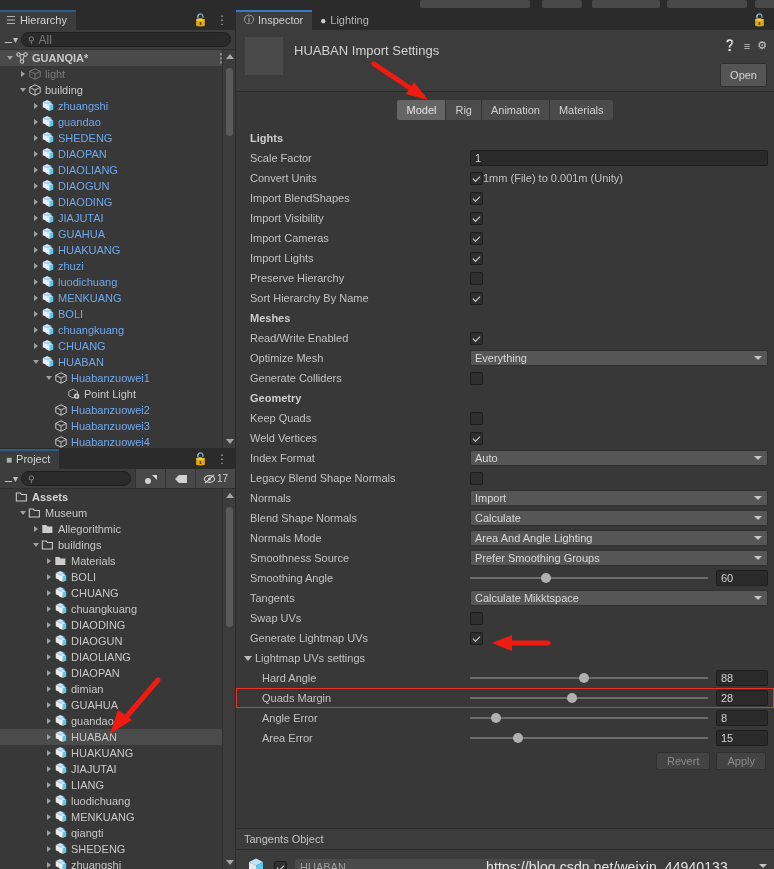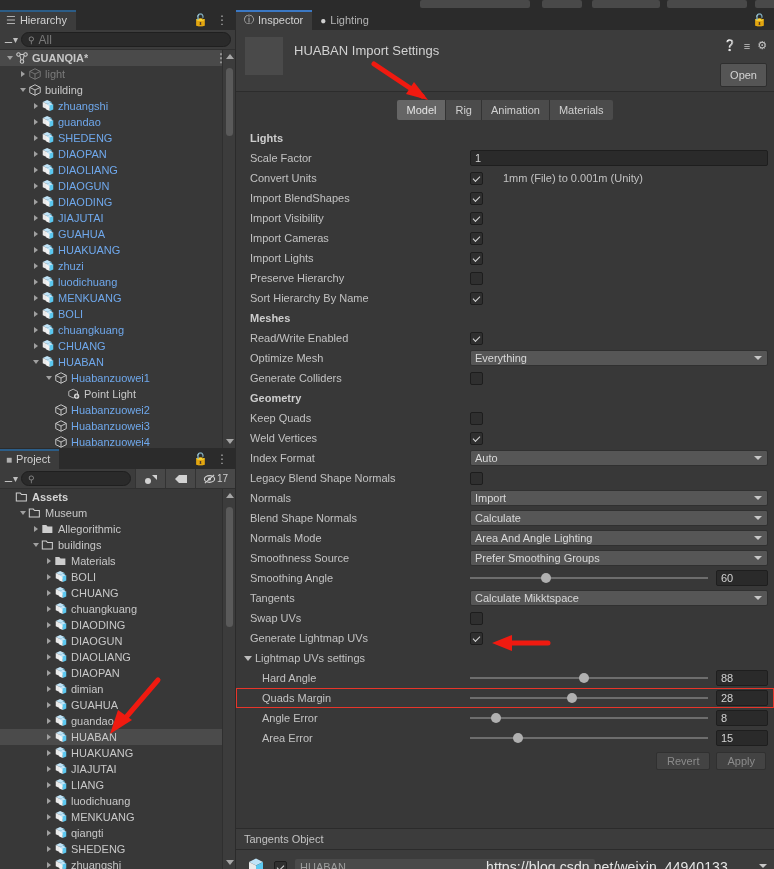--- a/index.html
+++ b/index.html
@@ -169,21 +169,21 @@
   .ctl { position: absolute; left: 234px; right: 6px; display: flex; align-items: center; }
   .cb {
     width: 13px; height: 13px; background: #2f2f2f; border: 1px solid #1d1d1d;
     border-radius: 2px; position: relative; flex: 0 0 13px;
   }
   .cb.on::after {
     content: ""; position: absolute; left: 2px; top: 3px; width: 6px; height: 3px;
     border-left: 1.8px solid #d8d8d8; border-bottom: 1.8px solid #d8d8d8;
     transform: rotate(-45deg);
   }
-  .cb-note { margin-left: 20px; font-size: 11px; color: #c2c2c2; }
+  .cb-note { font-size: 11px; color: #c2c2c2; }
   .field {
     flex: 1; height: 16px; background: #2a2a2a; border: 1px solid #1e1e1e;
     border-radius: 2px; display: flex; align-items: center; padding: 0 4px;
     font-size: 11px; color: #d2d2d2;
   }
   .dropdown {
     flex: 1; height: 16px; background: #565656; border: 1px solid #303030;
     border-radius: 2px; display: flex; align-items: center; padding: 0 4px;
     font-size: 11px; color: #d8d8d8; position: relative;
   }

